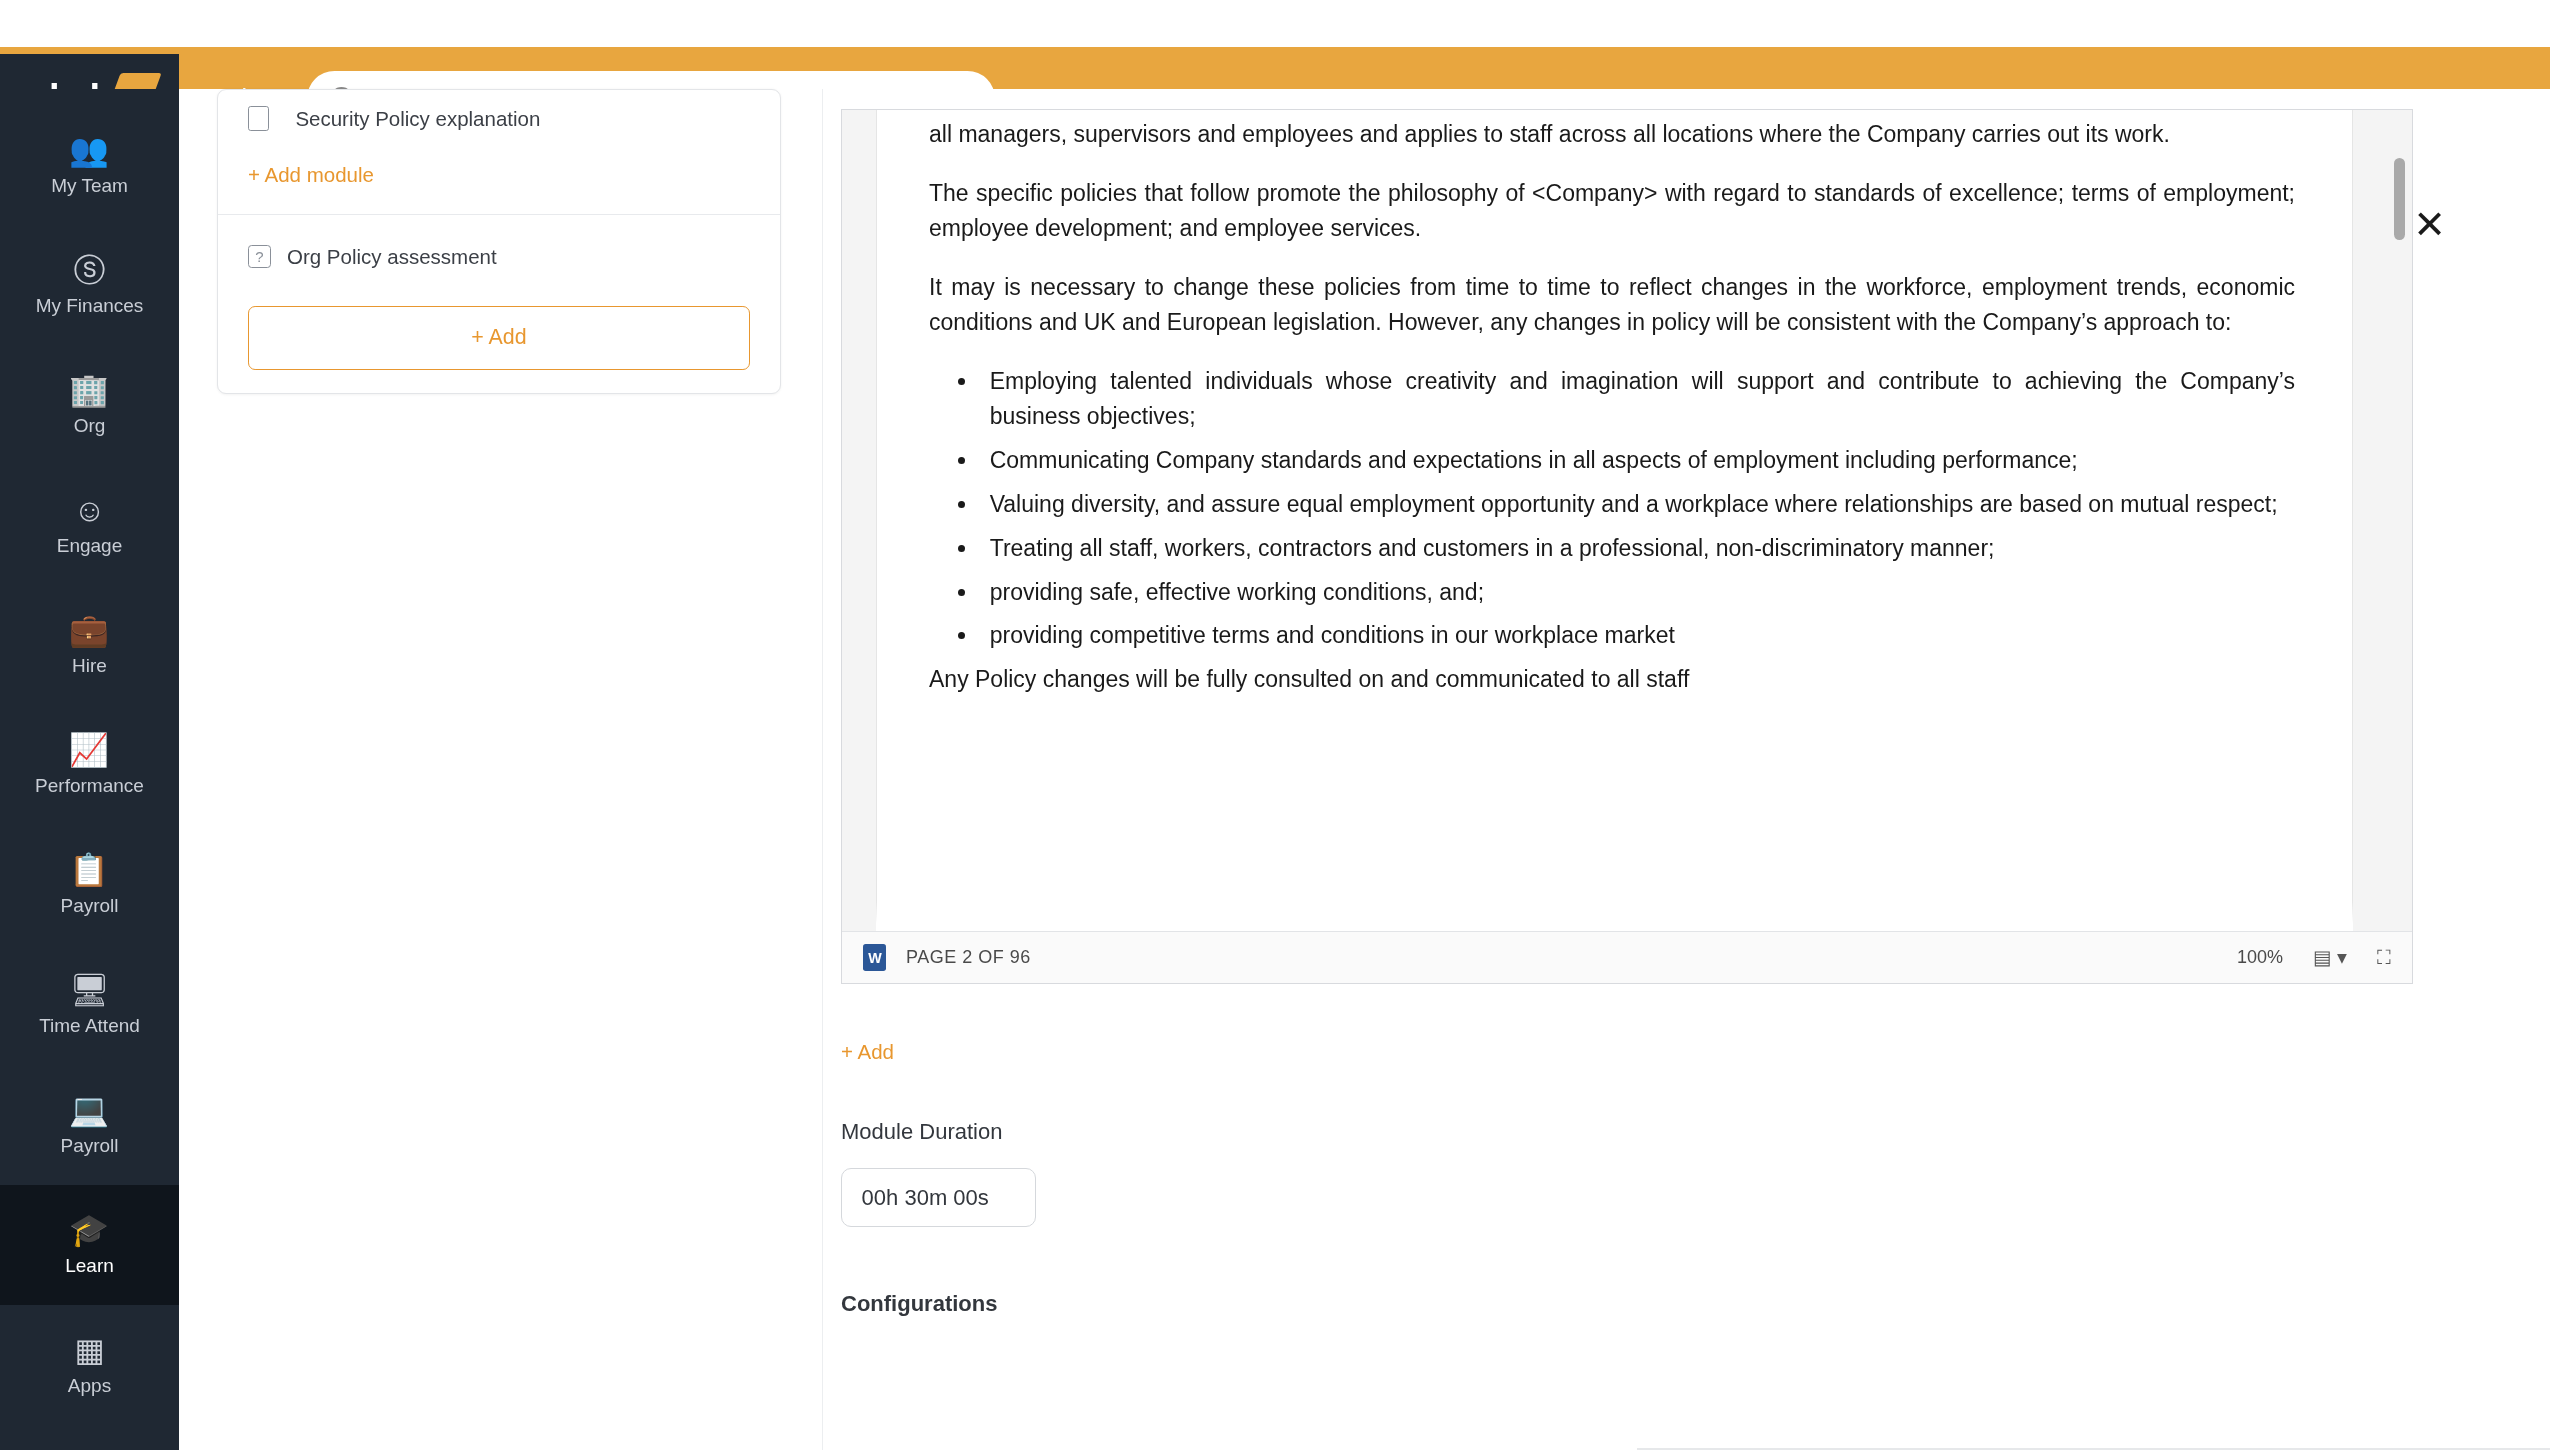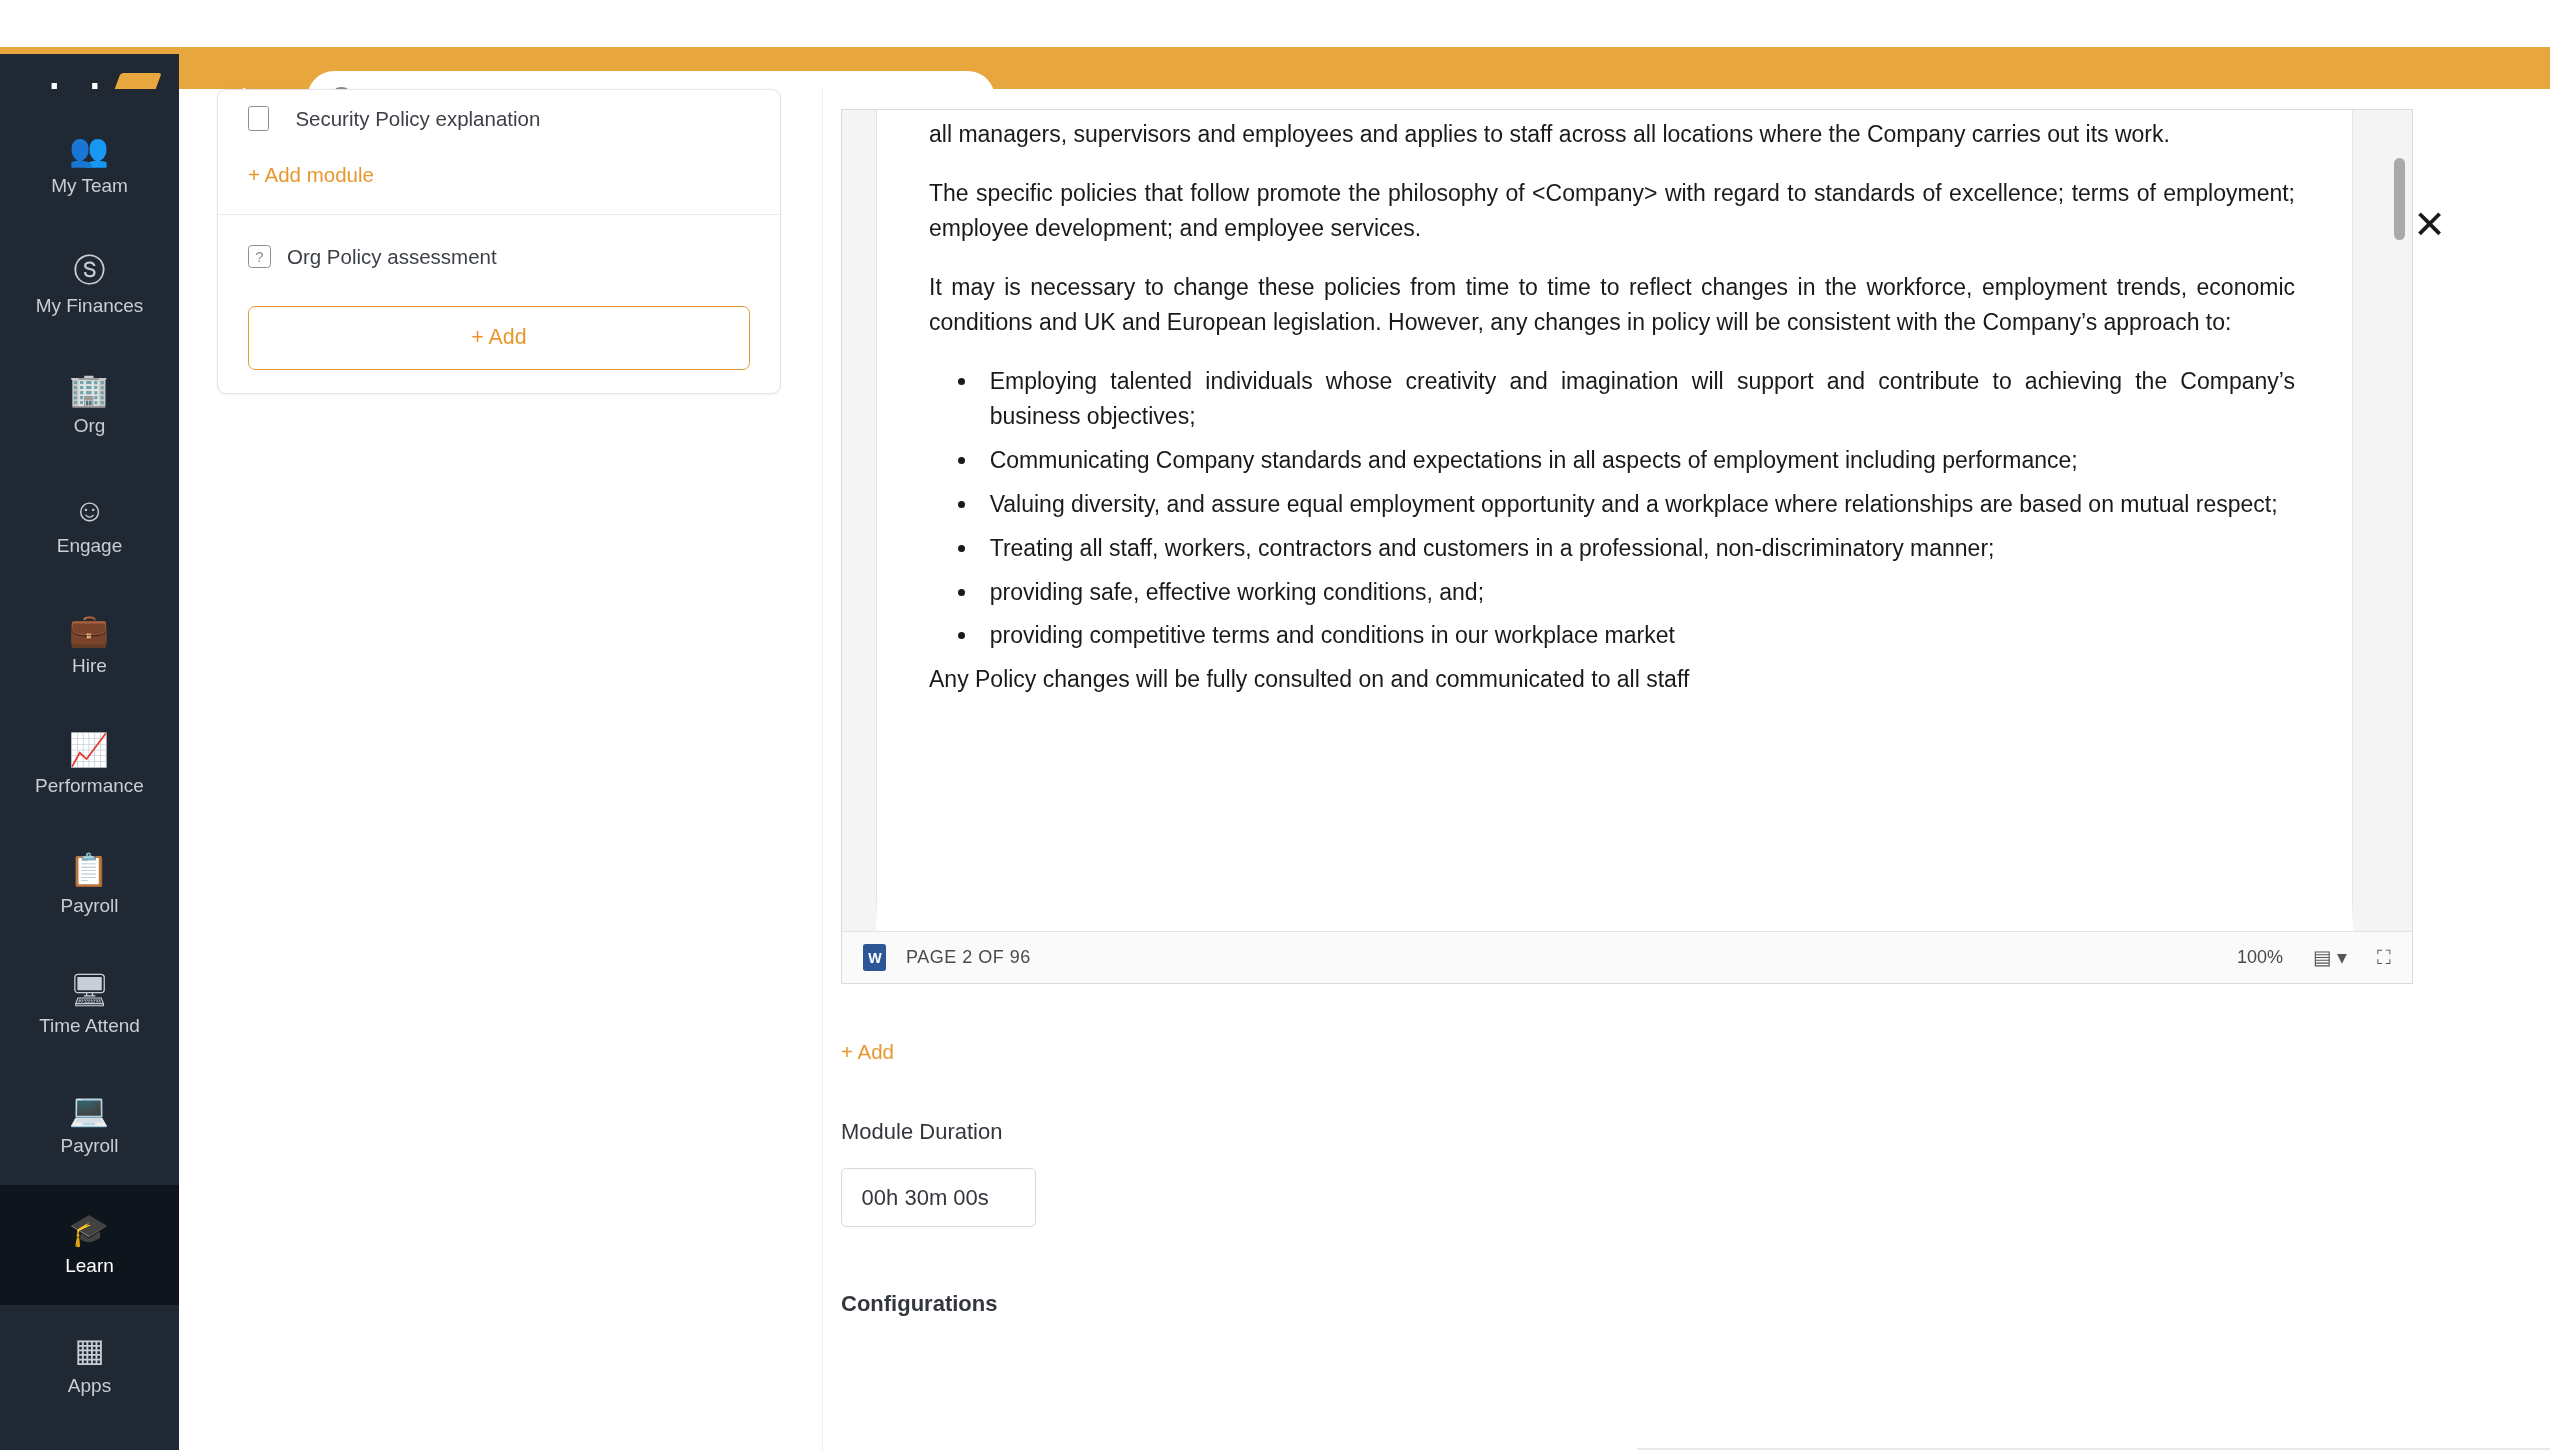--- a/index.html
+++ b/index.html
@@ -382,21 +382,21 @@
     font-size: 20.5px;
     margin-top: 38px;
     display: inline-block;
     cursor: pointer;
   }
   .duration-label { margin-top: 55px; font-size: 22px; color: #33373d; }
   .duration-box {
     margin-top: 23px;
     width: 195px; height: 59px;
     border: 0.9px solid #d5d8dc;
-    border-radius: 5px;
+    border-radius: 10px;
     display: flex; align-items: center;
     padding-left: 19.6px;
     font-size: 22px;
     color: #33373d;
     background: #fff;
   }
   .config-label { margin-top: 64px; font-size: 22px; font-weight: bold; color: #33373d; }
   .optional-wrap {
     margin-top: 18px;
     display: inline-flex;

